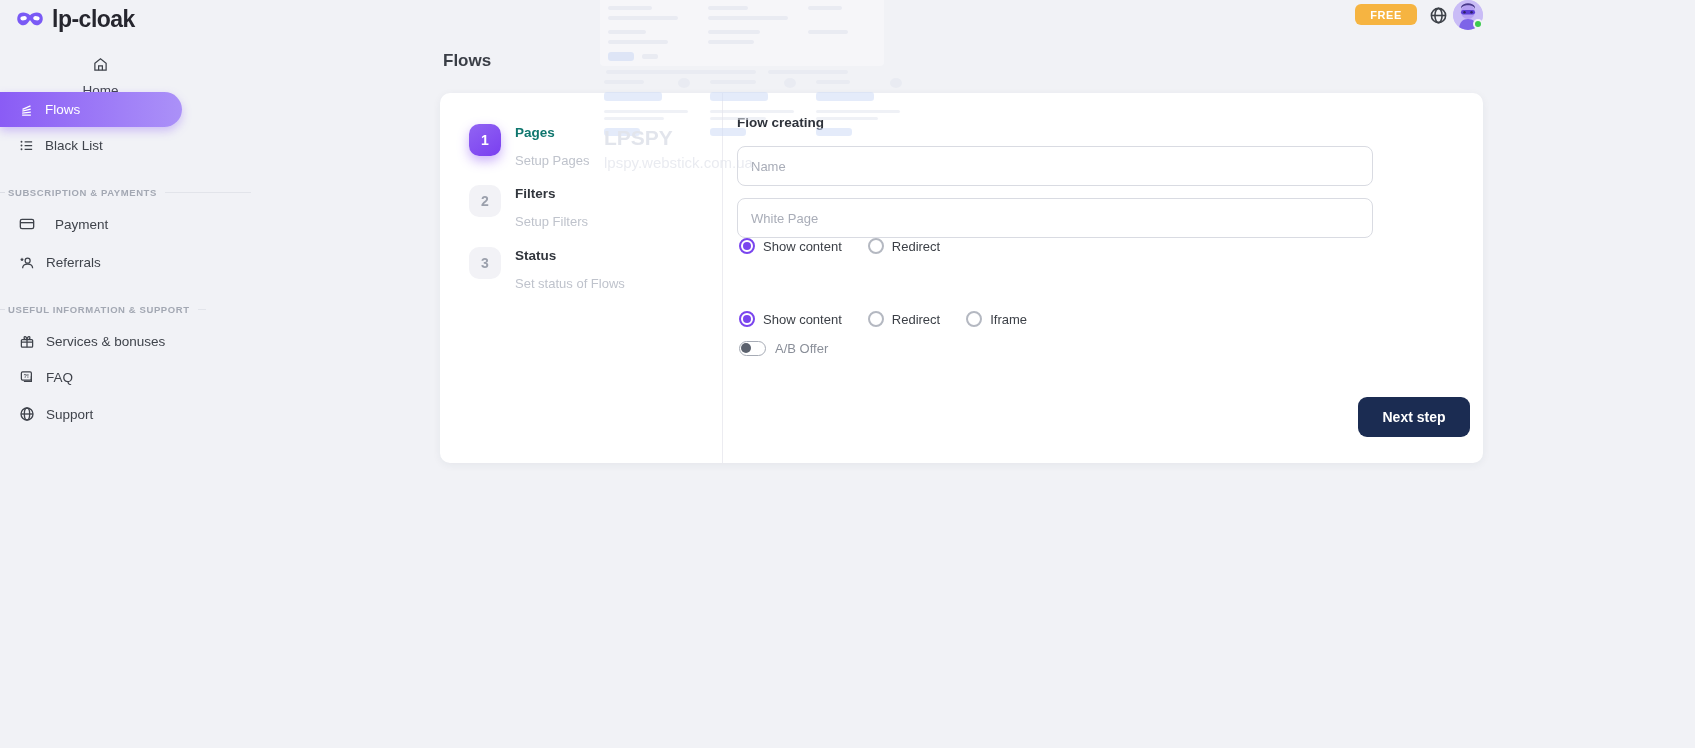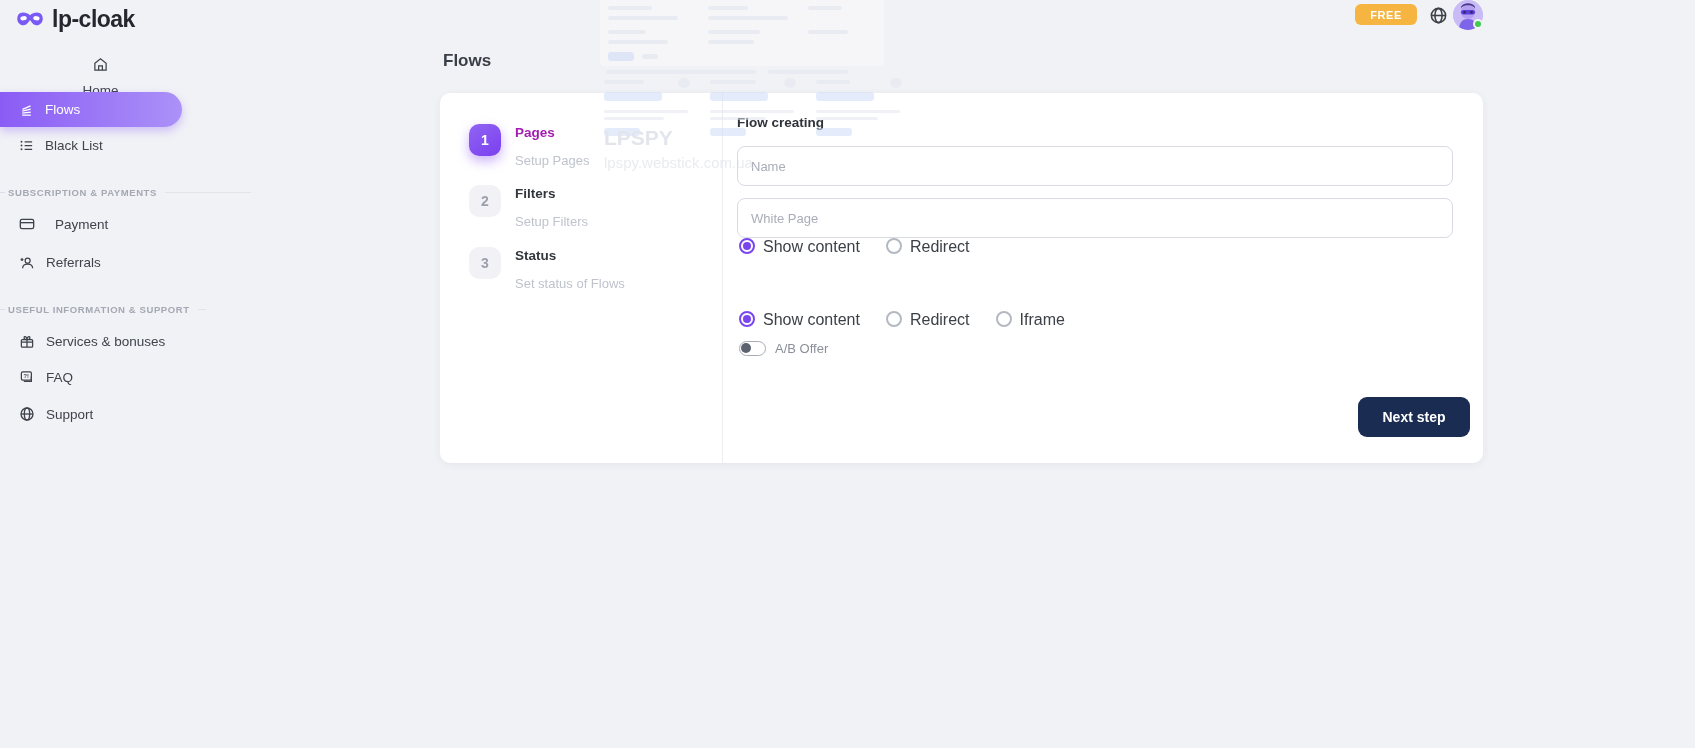--- a/index.html
+++ b/index.html
@@ -30,29 +30,29 @@
 
   .card { position:absolute; left:440px; top:93px; width:1043px; height:370px; background:#ffffff; border-radius:10px; box-shadow:0 2px 8px rgba(40,45,70,.06); }
   .card-divider { position:absolute; left:282px; top:0; width:1px; height:370px; background:#ececf1; }
 
   
   .step { position:absolute; left:29px; display:flex; gap:14px; }
   .step-num { width:32px; height:32px; border-radius:10px; display:flex; align-items:center; justify-content:center; font-size:14px; font-weight:600; }
   .step.active .step-num { background:linear-gradient(145deg,#9164f3,#7a3ff0); color:#fff; box-shadow:0 5px 12px rgba(124,63,240,.4); }
   .step:not(.active) .step-num { background:#f2f2f6; color:#9ba0ac; }
   .step-title { font-size:13.5px; font-weight:700; color:#32363d; line-height:16px; margin-top:1px; }
-  .step.active .step-title { color:#a21caf; }
+  .step.active .step-title { color:#0f766e; }
   .step-sub { font-size:13px; color:#bfc3cc; line-height:16px; margin-top:12px; }
 
   
   .form-title { position:absolute; left:297px; top:22px; font-size:13.5px; font-weight:700; color:#2e323a; }
-  .txt-input { position:absolute; left:297px; width:716px; height:40px; border:1px solid #d9dbe2; border-radius:8px; background:#fff; padding:0 13px; font-size:13px; color:#34383f; font-family:"Liberation Sans", sans-serif; outline:none; }
+  .txt-input { position:absolute; left:297px; width:636px; height:40px; border:1px solid #d9dbe2; border-radius:8px; background:#fff; padding:0 13px; font-size:13px; color:#34383f; font-family:"Liberation Sans", sans-serif; outline:none; }
   .txt-input::placeholder { color:#a9adb8; }
   .radio-row { position:absolute; left:299px; display:flex; align-items:center; gap:26px; }
-  .radio-opt { display:flex; align-items:flex-start; gap:8px; cursor:pointer; font-size:16px; color:#3c4047; }
+  .radio-opt { display:flex; align-items:center; gap:8px; cursor:pointer; font-size:13px; color:#3c4047; }
   .radio-circle { width:16px; height:16px; border-radius:50%; border:2px solid #b4b8c1; background:#fff; position:relative; flex:0 0 auto; }
   .radio-circle.checked { border-color:#7a45ee; }
   .radio-circle.checked::after { content:""; position:absolute; left:2px; top:2px; width:8px; height:8px; border-radius:50%; background:#7a45ee; }
   .toggle-row { position:absolute; left:299px; display:flex; align-items:center; gap:9px; cursor:pointer; }
   .toggle { width:27px; height:15px; border:1.5px solid #a6abb5; border-radius:999px; background:#fff; position:relative; }
   .toggle-knob { position:absolute; left:1px; top:1px; width:10px; height:10px; border-radius:50%; background:#5c626e; }
   .toggle-label { font-size:13px; color:#8a8f99; }
   .next-btn { position:absolute; left:918px; top:304px; width:112px; height:40px; background:#1b2c52; border:none; border-radius:9px; color:#fff; font-size:14px; font-weight:700; cursor:pointer; font-family:"Liberation Sans", sans-serif; }
 
   

